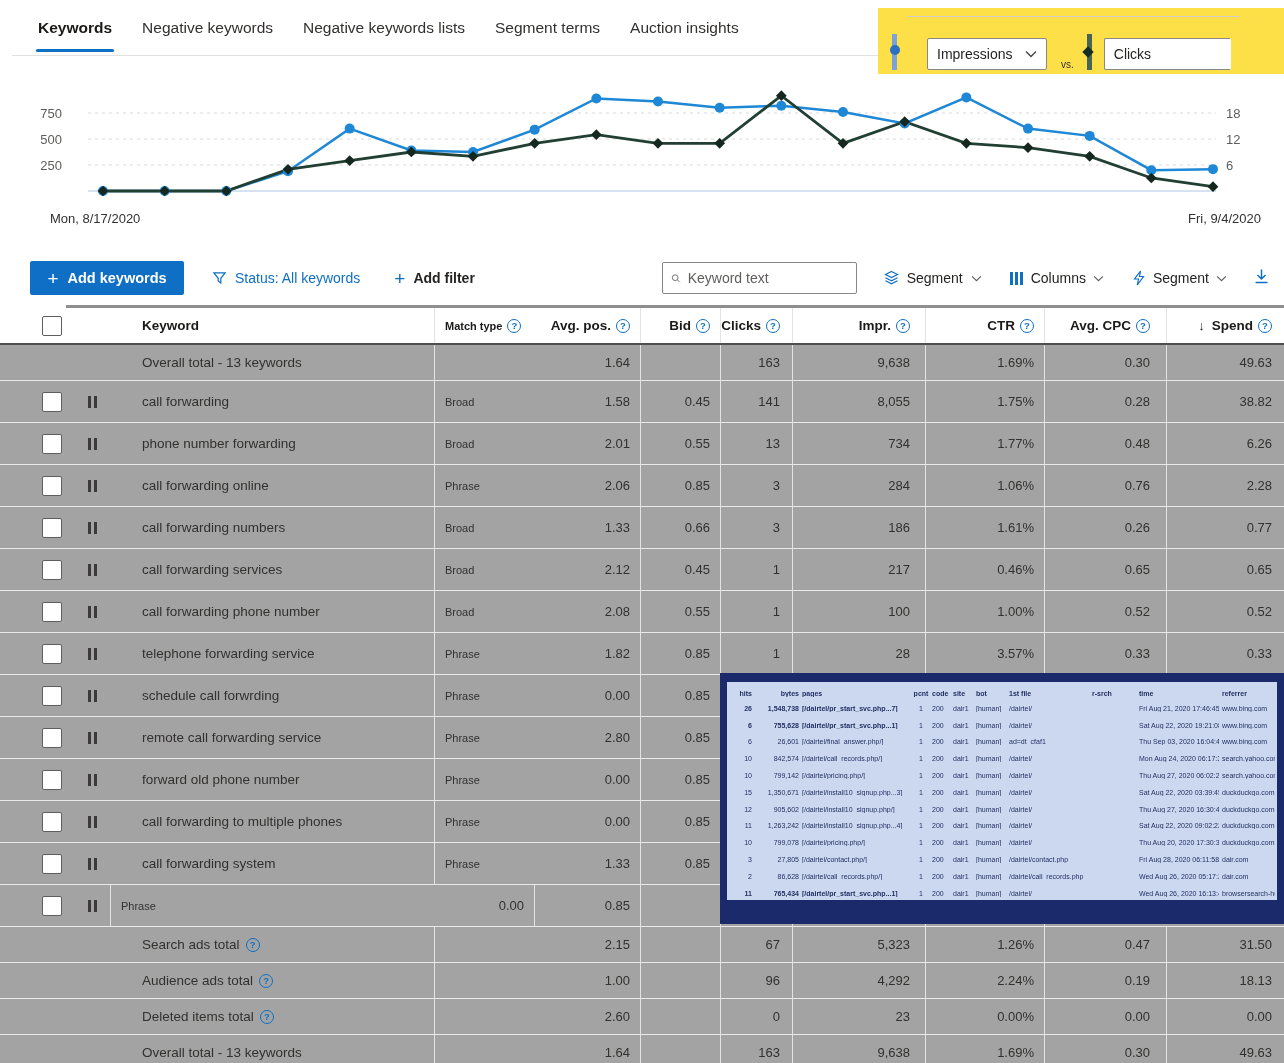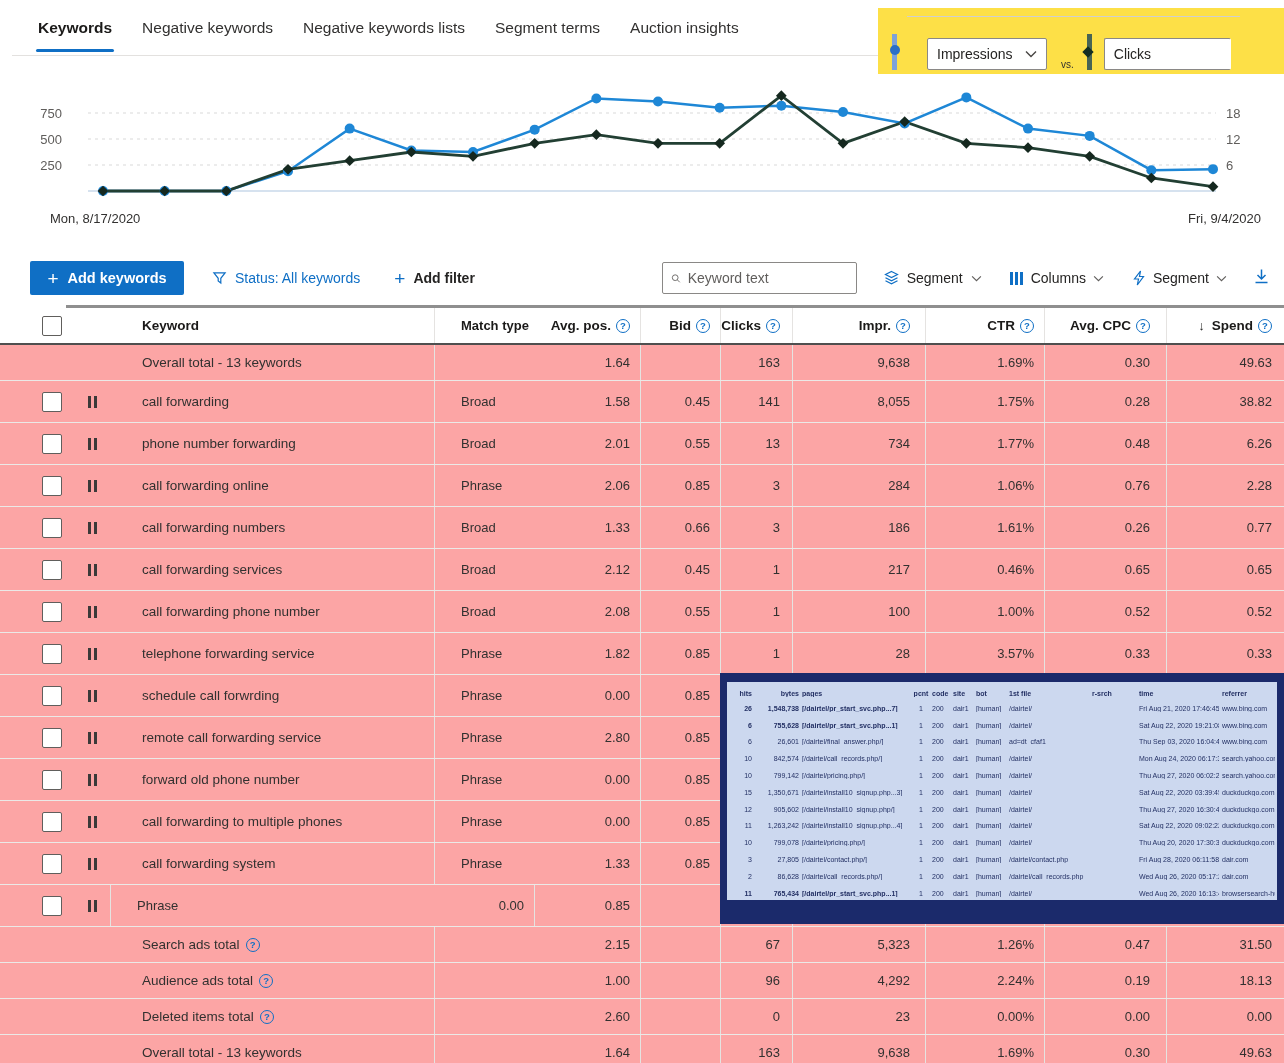--- a/index.html
+++ b/index.html
@@ -49,26 +49,26 @@
   .search-box input::placeholder { color:#605e5c; }
   .menu-item { display:flex; align-items:center; gap:7px; font-size:14px; color:#252423; cursor:pointer; }
   .mi-seg { margin-left:26px;gap:8px; } .mi-col { margin-left:28px; } .mi-auto { margin-left:28px; }
   .dl { margin-left:26px; cursor:pointer; }
 
   
   .grid { position:absolute; top:305px; left:0; width:1284px; --cols:75px 35px 324px 100px 106px 80px 72px 133px 119px 122px 118px; }
   .scroll-strip { height:3px; background:#8f8f8f; margin-left:66px; }
   .ghead, .grow { display:grid; grid-template-columns:var(--cols); align-items:center; }
   .ghead { height:37px; border-bottom:2px solid #4f4f4f; font-weight:bold; font-size:13.5px; color:#1b1a19; }
-  .grow { height:42px; border-bottom:1px solid #ebe9e7; font-size:13px; color:#323130; background:#fca5a5; }
+  .grow { height:42px; border-bottom:1px solid #ebe9e7; font-size:13px; color:#323130; background:#a3a3a3; }
   .grow.total { height:36px; }
   .cell { height:100%; display:flex; align-items:center; overflow:hidden; white-space:nowrap; }
   .vline { border-left:1px solid #e5e3e1; }
   .c-label { padding-left:32px; font-size:13.5px; gap:6px; }
-  .c-match { padding-left:26px; font-size:13px; }
+  .c-match { padding-left:10px; font-size:11px; }
   .num { justify-content:flex-end; }
   .ghead .num, .grow .num { padding-right:10px; }
   .col-clicks { padding-right:12px !important; }
   .col-impr { padding-right:15px !important; }
   .col-cpc { padding-right:16px !important; }
   .col-spend { padding-right:12px !important; }
   .checkbox { width:20px; height:20px; border:1px solid #605e5c; border-radius:2px; background:#fff; margin-left:42px; cursor:pointer; flex:none; }
   .pausewrap { display:flex; gap:3px; margin-left:13px; }
   .pausewrap i { width:3px; height:12px; background:#3b3a39; }
   .info { width:14px; height:14px; border:1.2px solid #0f6fc5; border-radius:50%; color:#0f6fc5;

